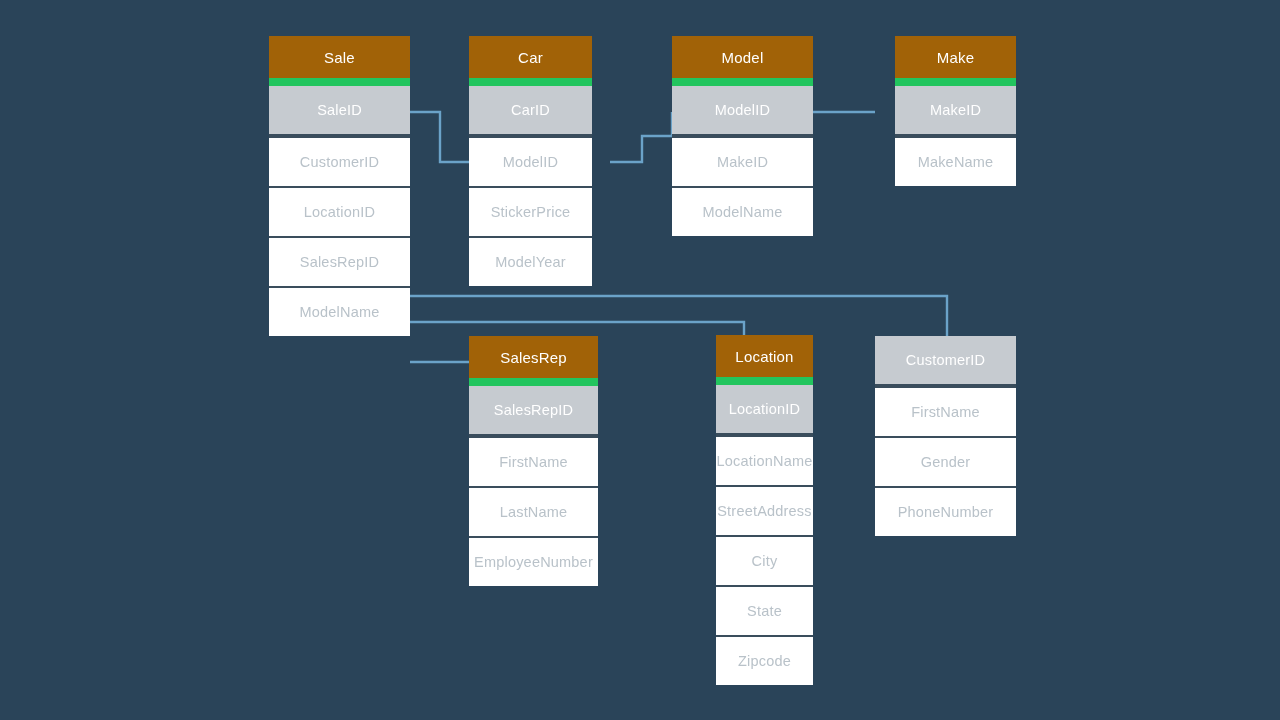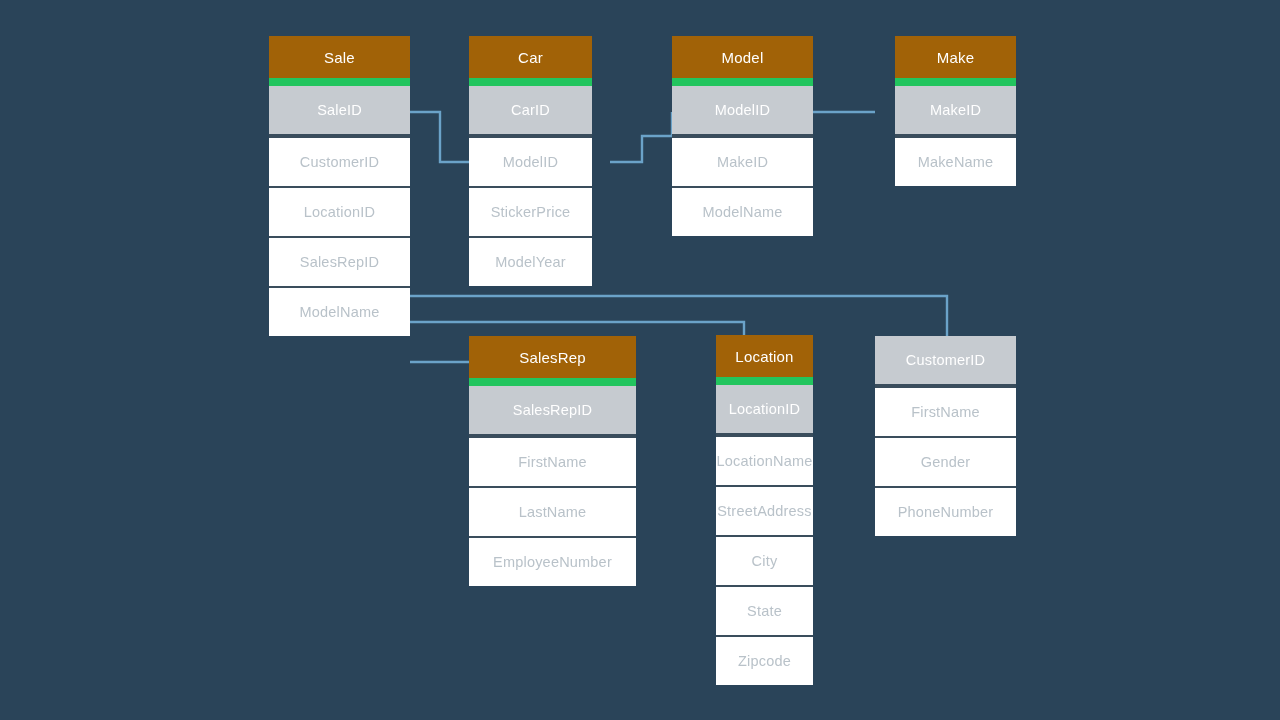--- a/index.html
+++ b/index.html
@@ -105,21 +105,21 @@
         <div class="entity-header">Model</div>
         <div class="entity-row pk">ModelID</div>
         <div class="entity-row">MakeID</div>
         <div class="entity-row">ModelName</div>
       </div>
       <div class="entity" style="left: 875px; top: 36px; width: 141px; padding-left: 20px;">
         <div class="entity-header">Make</div>
         <div class="entity-row pk">MakeID</div>
         <div class="entity-row">MakeName</div>
       </div>
-      <div class="entity" style="left: 469px; top: 336px; width: 167px;">
+      <div class="entity" style="left: 469px; top: 336px; width: 129px;">
         <div class="entity-header">SalesRep</div>
         <div class="entity-row pk">SalesRepID</div>
         <div class="entity-row">FirstName</div>
         <div class="entity-row">LastName</div>
         <div class="entity-row">EmployeeNumber</div>
       </div>
       <div class="entity" style="left: 672px; top: 335px; width: 141px; padding-left: 44px;">
         <div class="entity-header">Location</div>
         <div class="entity-row pk">LocationID</div>
         <div class="entity-row">LocationName</div>

